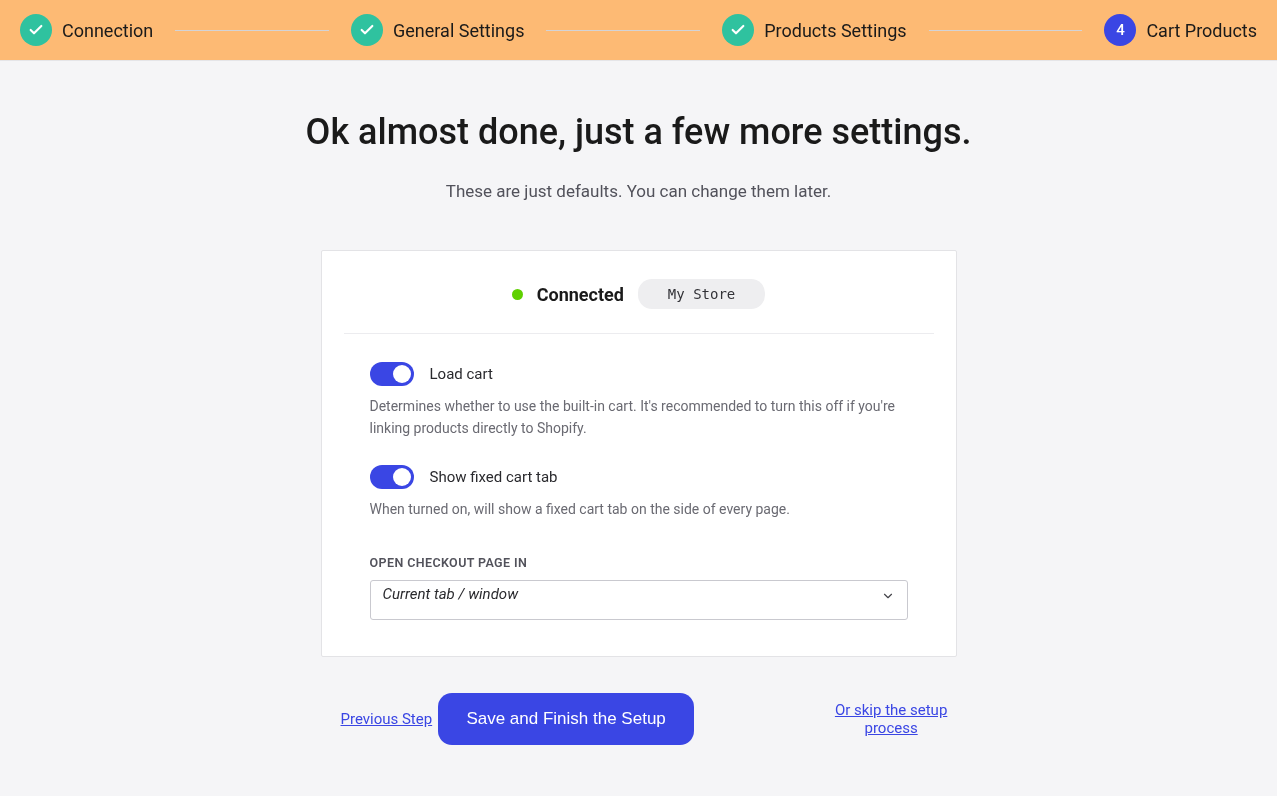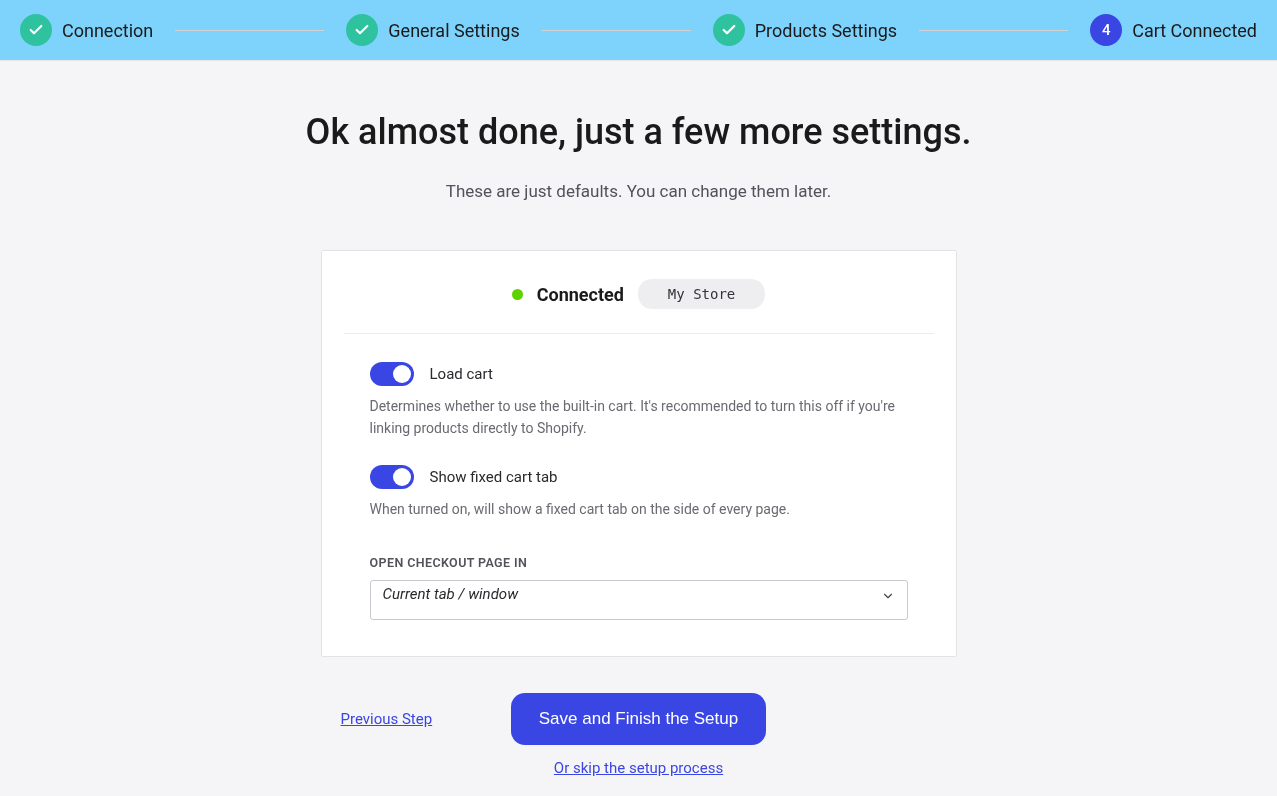--- a/index.html
+++ b/index.html
@@ -9,21 +9,21 @@
       color: #1a1a1a;
       width: 1277px;
       height: 796px;
       overflow: hidden;
     }
     
     .stepper {
       display: flex;
       align-items: center;
       padding: 14px 20px;
-      background: #7dd3fc;
+      background: #fdba74;
       border-bottom: 1px solid #e5e5e8;
     }
     .step {
       display: flex;
       align-items: center;
       gap: 10px;
       font-size: 18px;
       color: #1a1a1a;
       white-space: nowrap;
     }
@@ -157,21 +157,21 @@
     }
     .select .chev {
       margin-left: auto;
     }
     
     .actions {
       width: 636px;
       margin: 36px auto 0;
       position: relative;
       display: flex;
-      flex-direction: column;
+      flex-direction: row;
       align-items: center;
       gap: 14px;
     }
     .actions-row {
       position: relative;
       width: 100%;
       display: flex;
       align-items: center;
       justify-content: center;
     }
@@ -235,21 +235,21 @@
           <polyline points="20 6 9 17 4 12"></polyline>
         </svg>
     </span>
     <span>Products Settings</span>
   </div>
 
   <div class="step-connector"></div>
 
   <div class="step">
     <span class="step-badge active">4</span>
-    <span>Cart Connected</span>
+    <span>Cart Products</span>
   </div>
 </div>
 
 <div class="main">
   <h1 class="title">Ok almost done, just a few more settings.</h1>
   <p class="subtitle">These are just defaults. You can change them later.</p>
 
   <div class="card">
     <div class="card-header">
       <span class="status-dot"></span>

